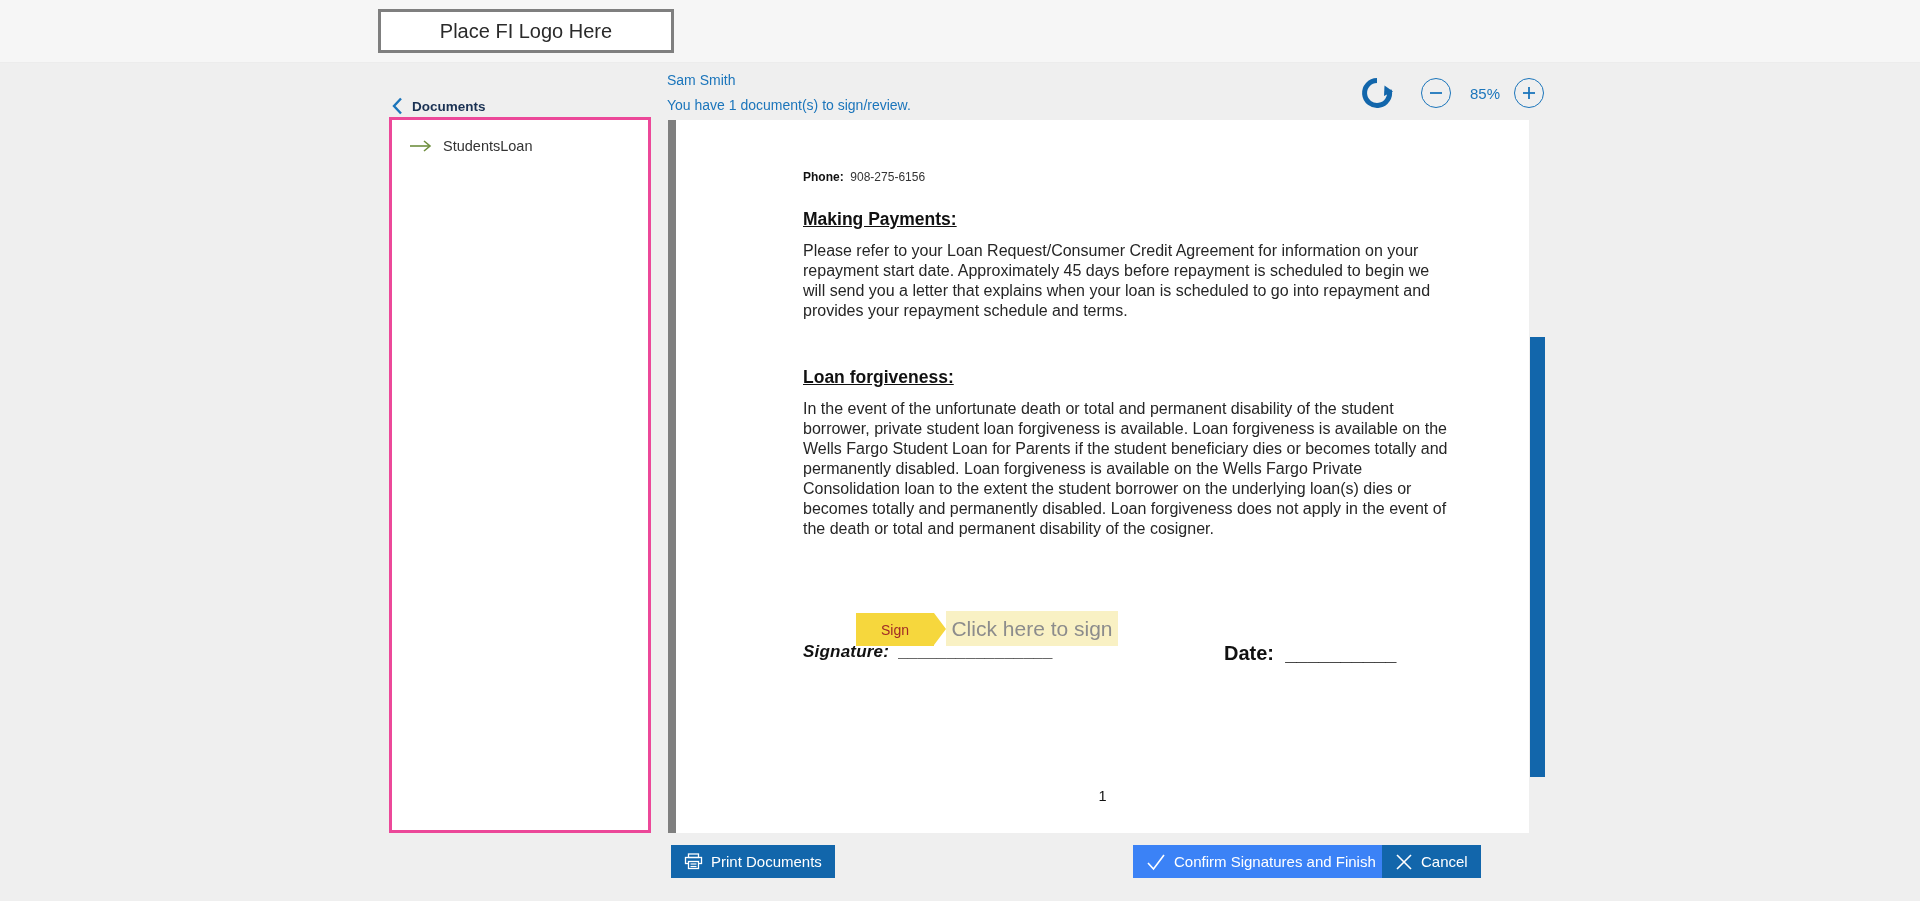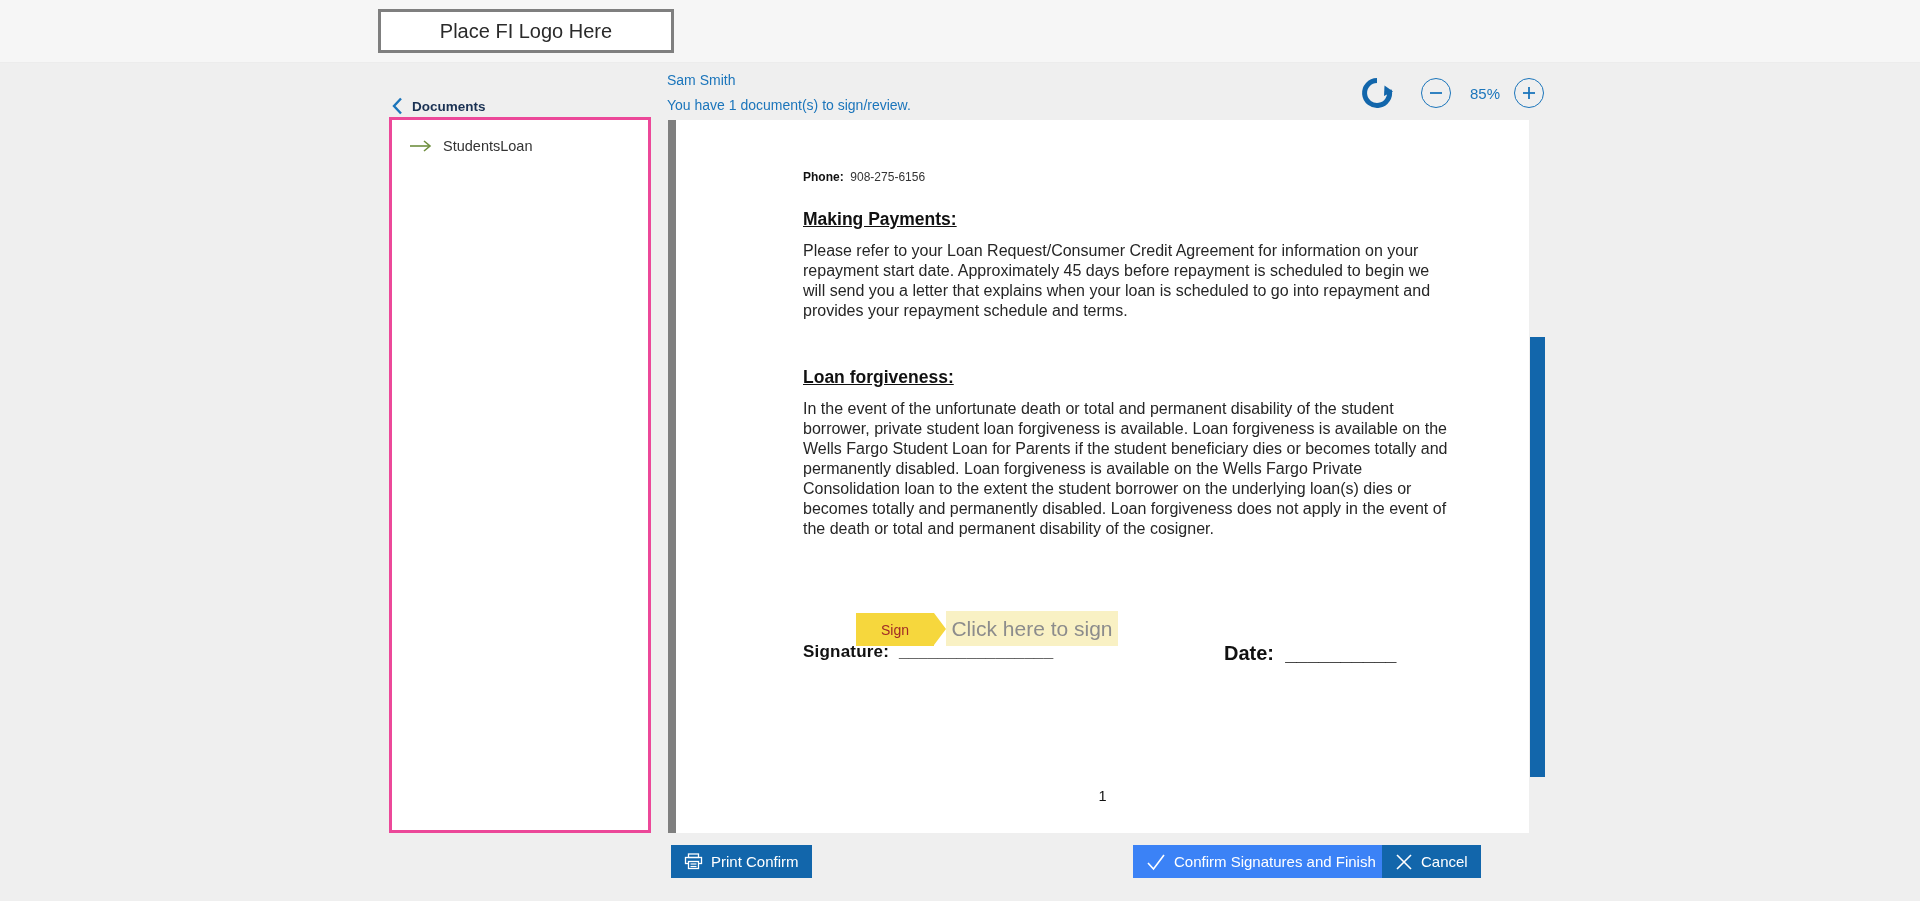--- a/index.html
+++ b/index.html
@@ -117,21 +117,21 @@
   }
   .sign-highlight {
     width: 172px; height: 35px; margin-left: 12px;
     background: #f9f1c4;
     display: flex; align-items: center; justify-content: center;
     font-size: 21px; color: #8c8c8c;
   }
 
   .signature-line {
     position: absolute; left: 127px; top: 522px;
-    font-size: 17px; font-weight: bold; color: #111; letter-spacing: 0.2px;
+    font-size: 17px; font-weight: bold; color: #111; letter-spacing: 0.2px; font-style: italic;
   }
   .date-line {
     position: absolute; left: 548px; top: 522px;
     font-size: 20px; font-weight: bold; color: #111;
   }
   .page-number {
     position: absolute; left: 0; top: 668px; width: 100%;
     text-align: center; font-size: 14.5px; color: #111;
   }
 
@@ -248,21 +248,21 @@
 <button class="footer-btn print-btn">
   <span class="icon">
     <svg width="19" height="17" viewBox="0 0 19 17">
       <rect x="4.5" y="1" width="10" height="3.5" fill="none" stroke="#ffffff" stroke-width="1.3"></rect>
       <rect x="1.5" y="4.5" width="16" height="6" fill="none" stroke="#ffffff" stroke-width="1.3"></rect>
       <rect x="4.5" y="8.5" width="10" height="7" fill="#1266ab" stroke="#ffffff" stroke-width="1.3"></rect>
       <line x1="6.5" y1="11" x2="12.5" y2="11" stroke="#ffffff" stroke-width="1.2"></line>
       <line x1="6.5" y1="13.5" x2="12.5" y2="13.5" stroke="#ffffff" stroke-width="1.2"></line>
     </svg>
   </span>
-  <span>Print Confirm</span>
+  <span>Print Documents</span>
 </button>
 
 <button class="footer-btn confirm-btn">
   <span class="icon">
     <svg width="20" height="18" viewBox="0 0 20 18">
         <polyline points="2,10 7.5,16 18,2" fill="none" stroke="#ffffff" stroke-width="1.6"></polyline>
       </svg>
   </span>
   <span>Confirm Signatures and Finish</span>
 </button>

